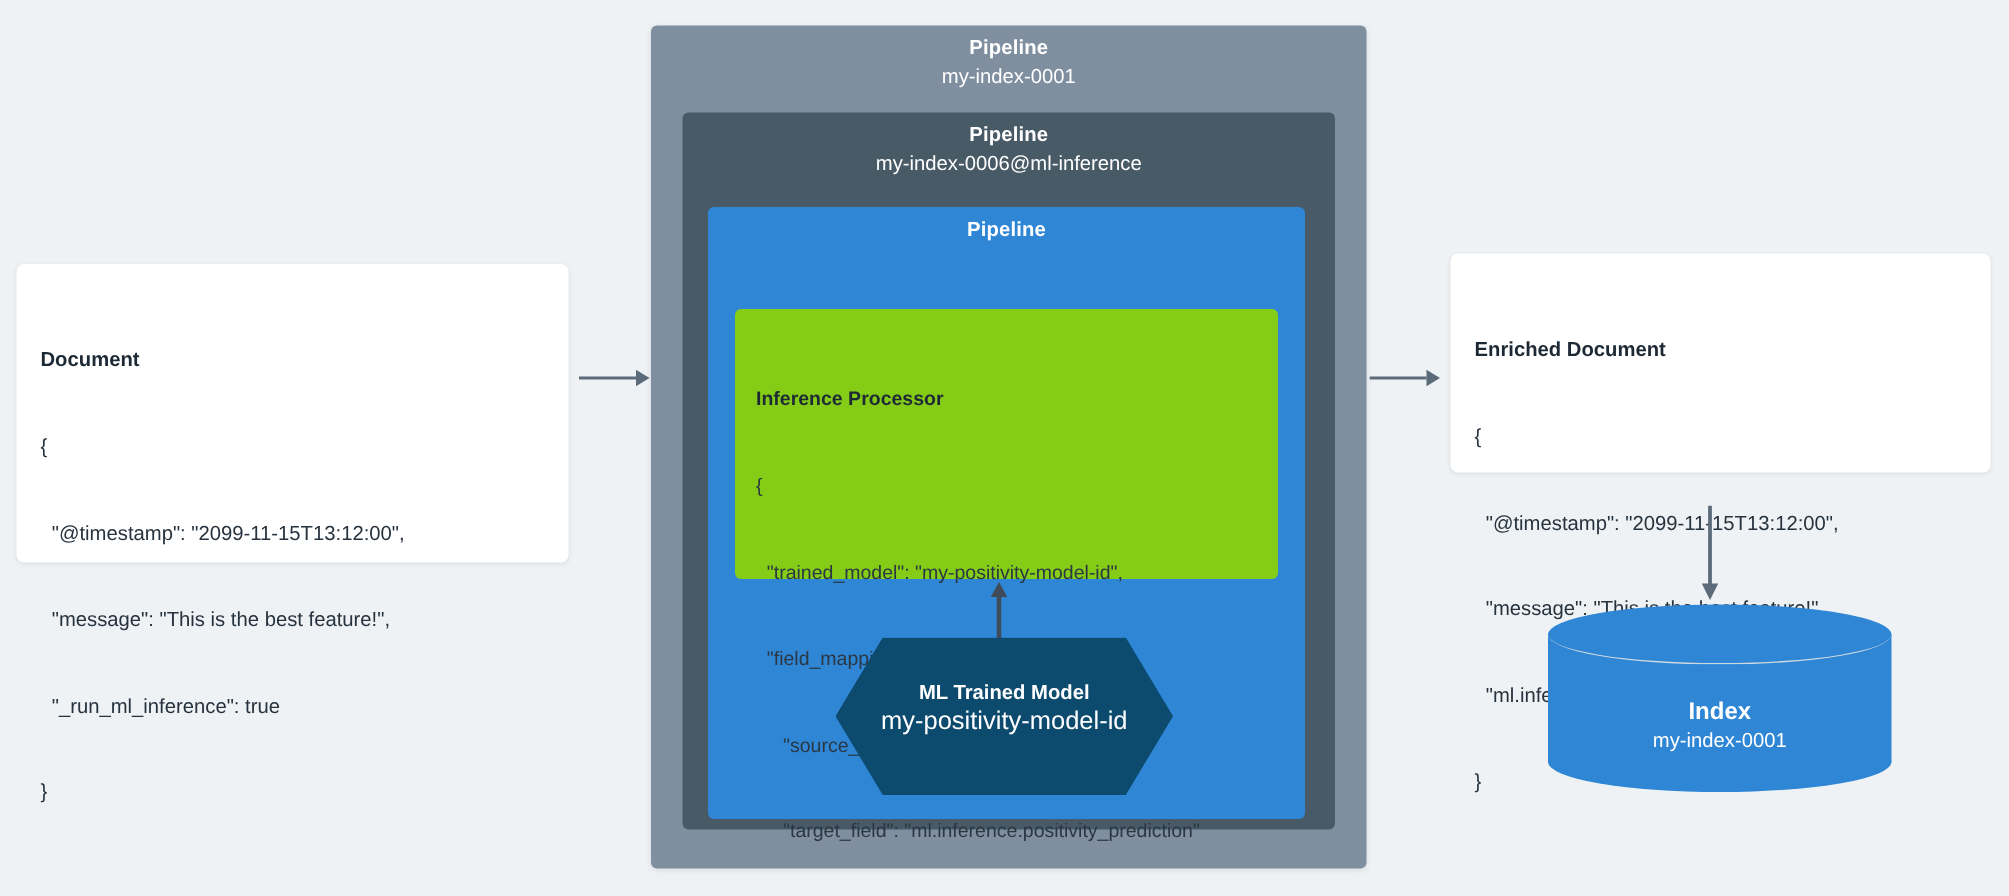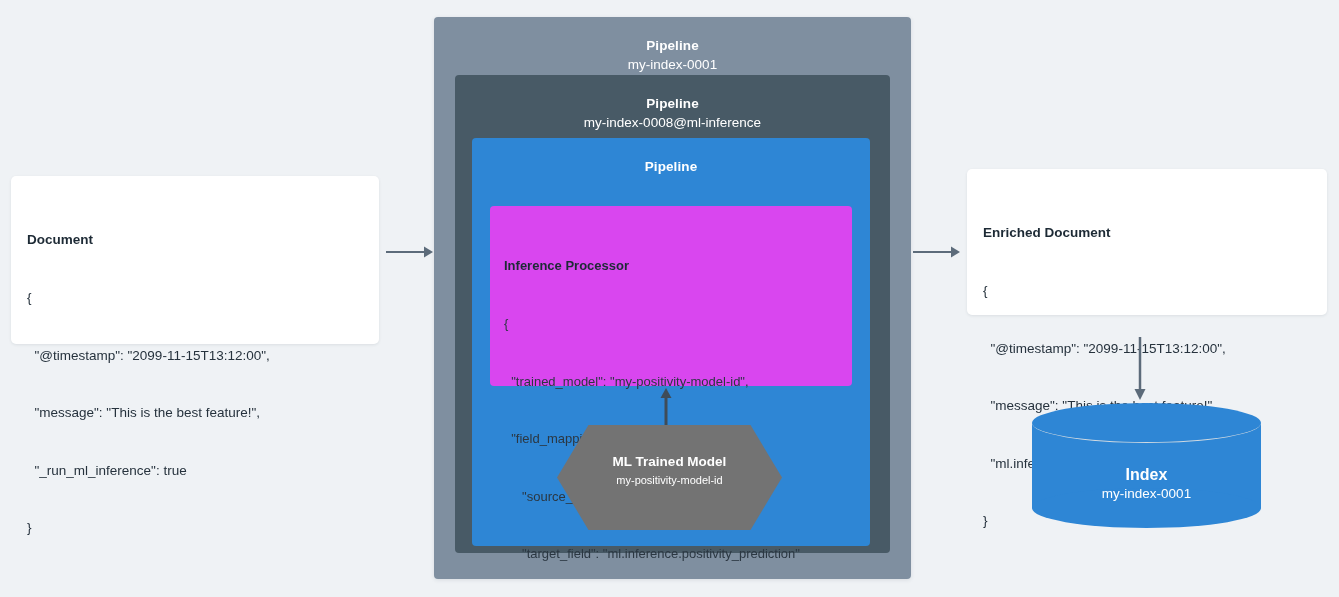--- a/index.html
+++ b/index.html
@@ -33,21 +33,21 @@
     white-space: pre;
   }
   .doc-title {
     font-weight: bold;
     font-size: 13.5px;
     color: #1d2a35;
     line-height: 19.2px;
   }
   .doc-line { font-size: 13.5px; color: #26323d; line-height: 19.2px; }
 
-  #document-card  { left: 11px;  top: 176px; width: 368px; height: 168px; }
+  #document-card  { left: 11px;  top: 176px; width: 368px; height: 199px; }
   #enriched-card  { left: 967px; top: 169px; width: 360px; height: 146px; }
 
   
   .pipeline-box {
     position: absolute;
     box-sizing: border-box;
     border-radius: 4px;
     text-align: center;
   }
   #pipeline-outer {
@@ -56,66 +56,66 @@
     box-shadow: 0 1px 4px rgba(40,55,70,0.12);
   }
   #pipeline-mid {
     left: 455px; top: 75px; width: 435px; height: 478px;
     background: #485a66;
   }
   #pipeline-inner {
     left: 472px; top: 138px; width: 398px; height: 408px;
     background: #2e86d5;
   }
-  .pl-head { padding-top: 20px; }
+  .pl-head { padding-top: 6px; }
   .pl-label {
     font-weight: bold;
     font-size: 13.5px;
     color: #ffffff;
     line-height: 18px;
     letter-spacing: 0.1px;
   }
   .pl-name {
     font-size: 13.5px;
     color: #ffffff;
     line-height: 19px;
   }
 
   
   #inference-processor {
     position: absolute;
     left: 490px; top: 206px; width: 362px; height: 180px;
-    background: #d946ef;
+    background: #84cc16;
     border-radius: 4px;
     box-sizing: border-box;
     padding: 12px 14px;
     text-align: left;
     color: #2b3742;
     font-size: 13px;
     line-height: 19.2px;
     white-space: pre;
   }
   #inference-processor .doc-title { font-size: 13px; }
   #inference-processor .doc-line  { font-size: 13px; color:#2b3742; }
 
   
   #ml-model {
     position: absolute;
     left: 557px; top: 425px; width: 225px; height: 105px;
-    background: #737373;
+    background: #0c4a6e;
     -webkit-clip-path: polygon(14% 0%, 86% 0%, 100% 50%, 86% 100%, 14% 100%, 0% 50%);
     clip-path: polygon(14% 0%, 86% 0%, 100% 50%, 86% 100%, 14% 100%, 0% 50%);
     text-align: center;
     box-sizing: border-box;
     padding-top: 27px;
   }
   .hex-label {
     font-weight: bold; font-size: 13.5px; color: #ffffff; line-height: 19px;
   }
-  .hex-name { font-size: 11px; color: #ffffff; line-height: 19px; }
+  .hex-name { font-size: 17px; color: #ffffff; line-height: 19px; }
 
   
   #index-cylinder {
     position: absolute;
     left: 1032px; top: 403px; width: 229px; height: 125px;
   }
   #index-cylinder .cyl-body {
     position: absolute; left: 0; top: 20px; width: 229px; height: 85px;
     background: #2e86d5;
   }
@@ -169,21 +169,21 @@
   <div id="pipeline-outer" class="pipeline-box">
     <div class="pl-head">
       <div class="pl-label">Pipeline</div>
       <div class="pl-name">my-index-0001</div>
     </div>
   </div>
 
   <div id="pipeline-mid" class="pipeline-box">
     <div class="pl-head">
       <div class="pl-label">Pipeline</div>
-      <div class="pl-name">my-index-0008@ml-inference</div>
+      <div class="pl-name">my-index-0006@ml-inference</div>
     </div>
   </div>
 
   <div id="pipeline-inner" class="pipeline-box">
     <div class="pl-head">
       <div class="pl-label">Pipeline</div>
     </div>
   </div>
 
   <div id="inference-processor">

